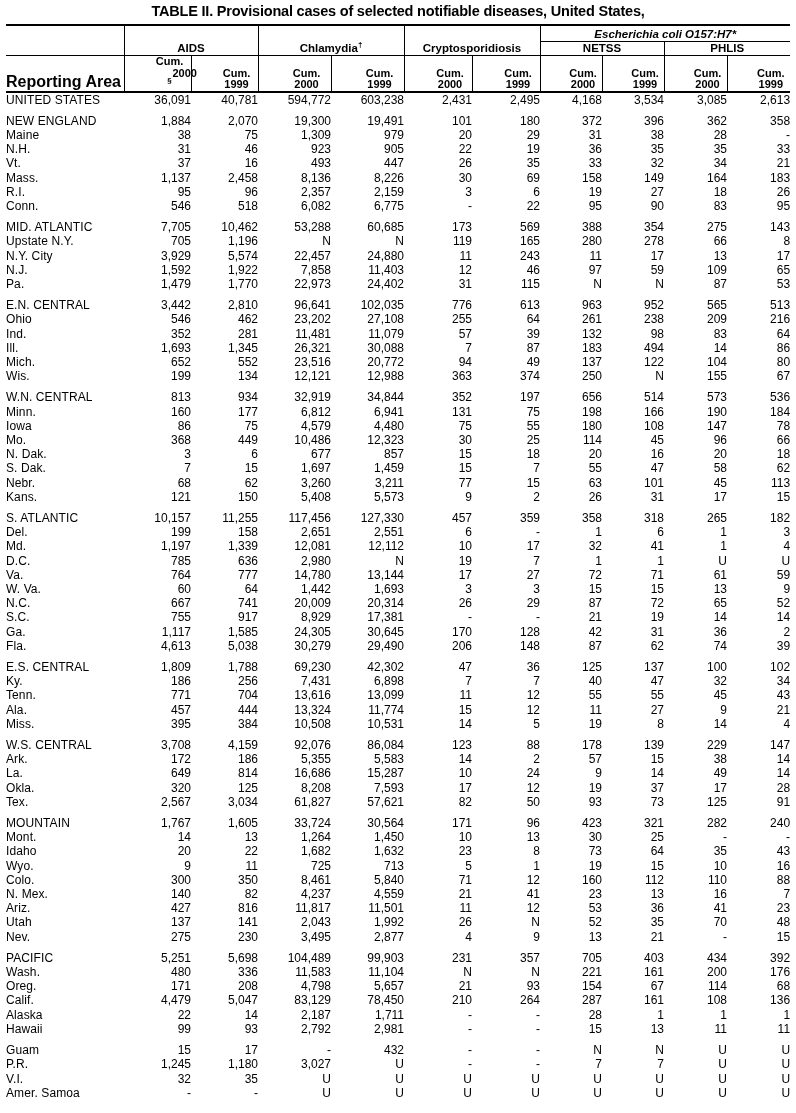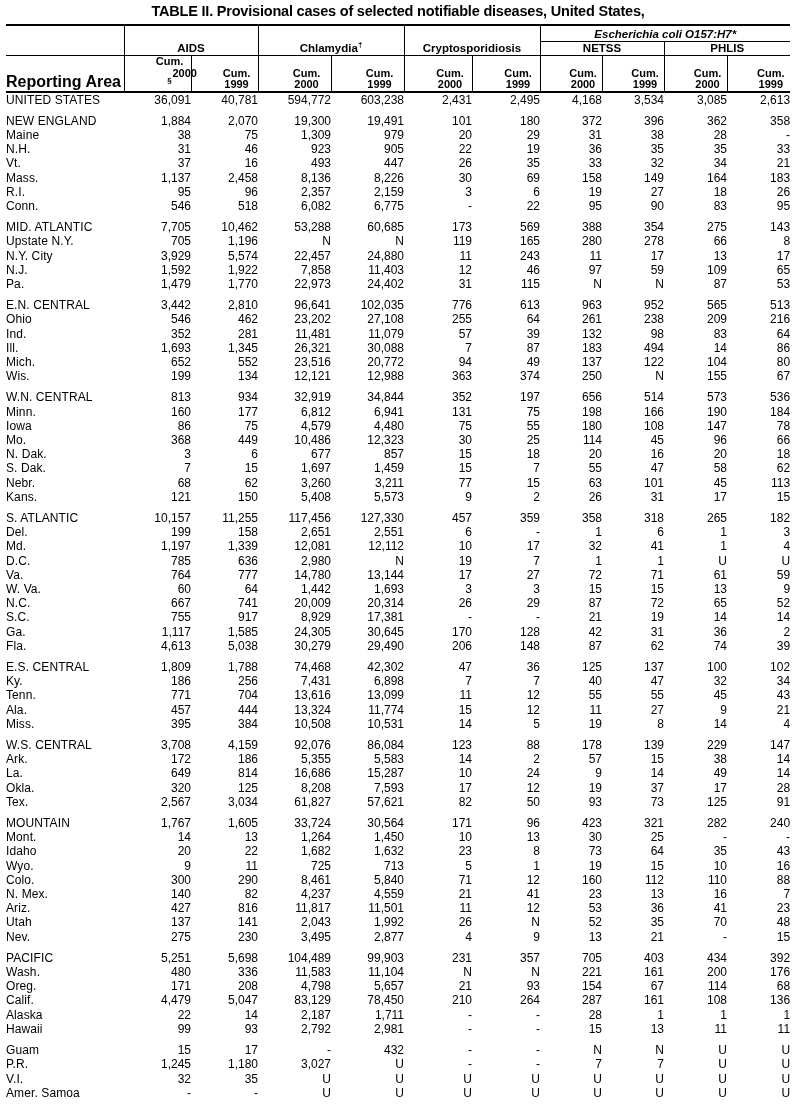--- a/index.html
+++ b/index.html
@@ -695,21 +695,21 @@
           <td class="num">74</td>
           <td class="num">39</td>
         </tr>
         <tr class="spacer">
           <td colspan="11"></td>
         </tr>
         <tr>
           <td class="area">E.S. CENTRAL</td>
           <td class="num">1,809</td>
           <td class="num">1,788</td>
-          <td class="num">74,468</td>
+          <td class="num">69,230</td>
           <td class="num">42,302</td>
           <td class="num">47</td>
           <td class="num">36</td>
           <td class="num">125</td>
           <td class="num">137</td>
           <td class="num">100</td>
           <td class="num">102</td>
         </tr>
         <tr>
           <td class="area">Ky.</td>
@@ -882,21 +882,21 @@
           <td class="num">5</td>
           <td class="num">1</td>
           <td class="num">19</td>
           <td class="num">15</td>
           <td class="num">10</td>
           <td class="num">16</td>
         </tr>
         <tr>
           <td class="area">Colo.</td>
           <td class="num">300</td>
-          <td class="num">290</td>
+          <td class="num">350</td>
           <td class="num">8,461</td>
           <td class="num">5,840</td>
           <td class="num">71</td>
           <td class="num">12</td>
           <td class="num">160</td>
           <td class="num">112</td>
           <td class="num">110</td>
           <td class="num">88</td>
         </tr>
         <tr>

